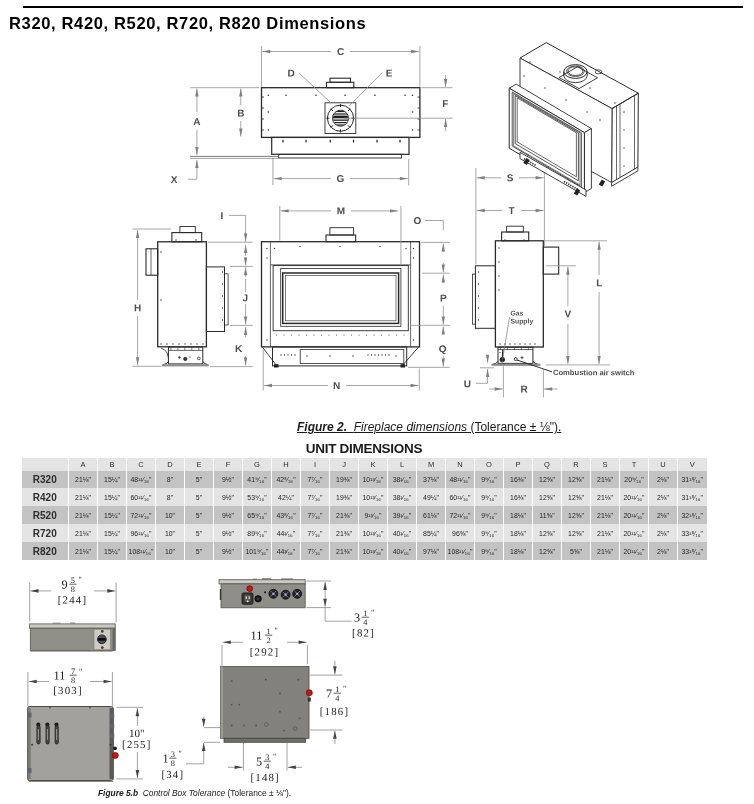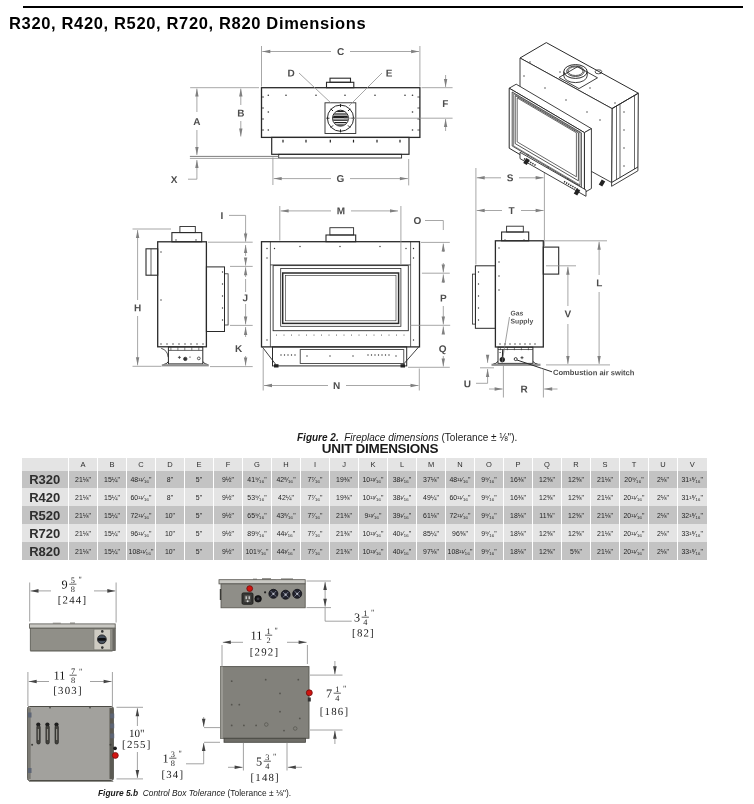--- a/index.html
+++ b/index.html
@@ -7,21 +7,21 @@
 .abs{position:absolute;}
 #fig2,#fig2b{will-change:transform;}
 
 #dimtable{border-collapse:collapse;table-layout:fixed;}
 #dimtable td,#dimtable th{padding:0;text-align:center;vertical-align:middle;font-weight:normal;border-left:1.5px solid #fff;overflow:hidden;white-space:nowrap;}
 #dimtable td:first-child,#dimtable th:first-child{border-left:none;}
 #dimtable .hd{height:13px;font-size:7.5px;font-weight:bold;color:#2e2e2e;background:#e4e4e4;}
 #dimtable .r td{height:17.9px;font-size:6.9px;color:#1f1f1f;}
 #dimtable .odd td{background:#c3c3c3;}
 #dimtable .even td{background:#e4e4e4;margin-left:23px;}
-#dimtable td.lbl{font-weight:bold;font-size:13px;color:#2e2e2e;}
+#dimtable td.lbl{font-weight:bold;font-size:10px;color:#2e2e2e;}
 </style>
 </head>
 <body>
 
 <div class="abs" style="left:23px;top:6px;width:720px;height:1.5px;background:#000;"></div>
 
 <div class="abs" style="left:9px;top:14px;font-size:16.5px;font-weight:bold;color:#000;letter-spacing:0.65px;">R320, R420, R520, R720, R820 Dimensions</div>
 
 <svg class="abs" id="fig2" style="left:0;top:0;" width="754" height="410" viewBox="0 0 754 410" fill="none">
 <defs>
@@ -505,23 +505,23 @@
       <circle cx="545" cy="88" r="0.7"></circle>
       <circle cx="566" cy="100" r="0.7"></circle>
       <circle cx="587" cy="112" r="0.7"></circle>
       <circle cx="600" cy="120" r="0.7"></circle>
 <circle cx="528" cy="155" r="0.7"></circle>
       <circle cx="548" cy="167" r="0.7"></circle>
       <circle cx="568" cy="179" r="0.7"></circle>
 </g>
 </svg>
 
-<div class="abs" style="left:297px;top:432px;font-size:10px;color:#1a1a1a;"><b><i>Figure 2.</i></b>&nbsp; <i>Fireplace dimensions</i> (Tolerance ± ⅛").</div>
-
-<div class="abs" style="left:16px;top:441px;width:728px;text-align:center;font-size:13.5px;font-weight:bold;color:#1a1a1a;letter-spacing:-0.3px;">UNIT DIMENSIONS</div>
+<div class="abs" style="left:297px;top:420px;font-size:12px;color:#1a1a1a;text-decoration:underline;"><b><i>Figure 2.</i></b>&nbsp; <i>Fireplace dimensions</i> (Tolerance ± ⅛").</div>
+
+<div class="abs" style="left:0;top:441px;width:728px;text-align:center;font-size:13.5px;font-weight:bold;color:#1a1a1a;letter-spacing:-0.3px;">UNIT DIMENSIONS</div>
 
 <table id="dimtable" class="abs" style="left:21.5px;top:457.5px;width:685px;">
 <colgroup>
       <col style="width:47px">
       <col span="22" style="width:29px">
     </colgroup>
 <tbody>
       <tr class="hd">
         <th></th>
         <th>A</th>

